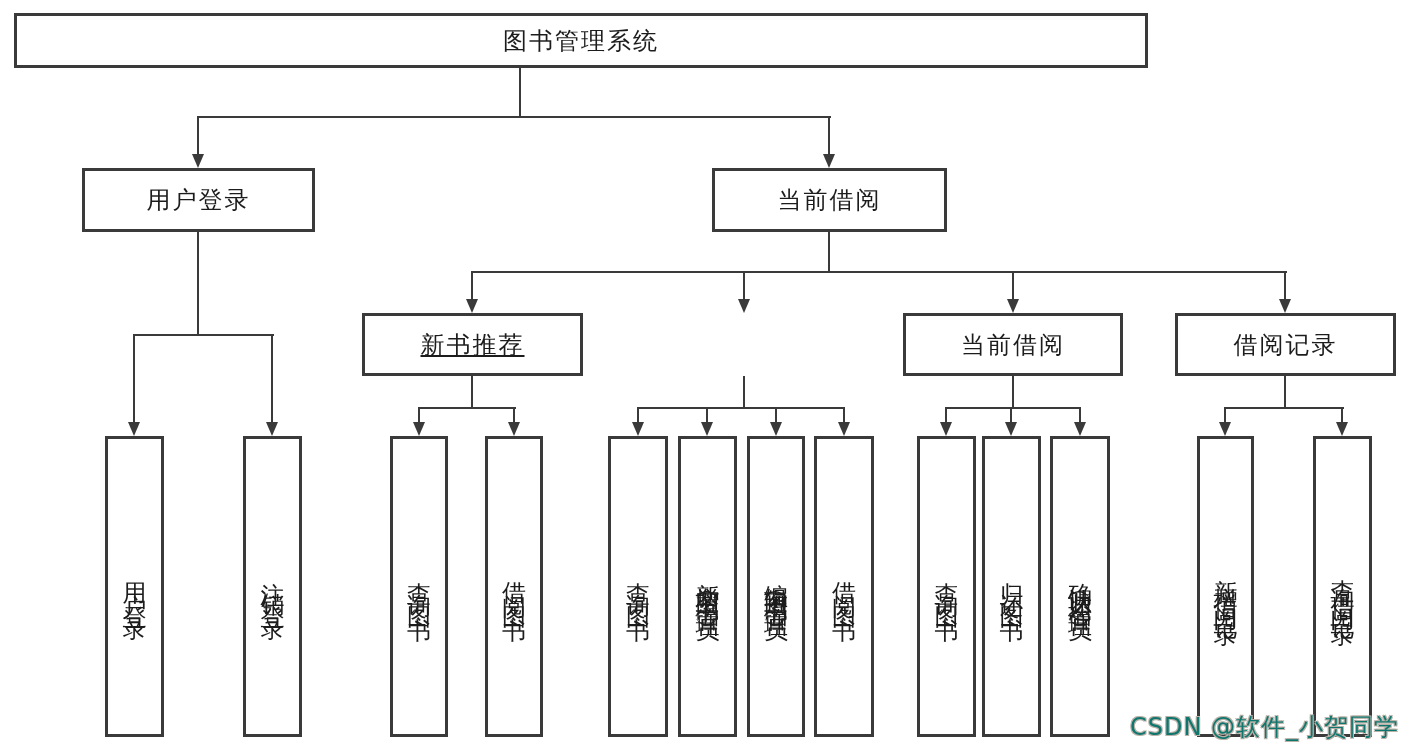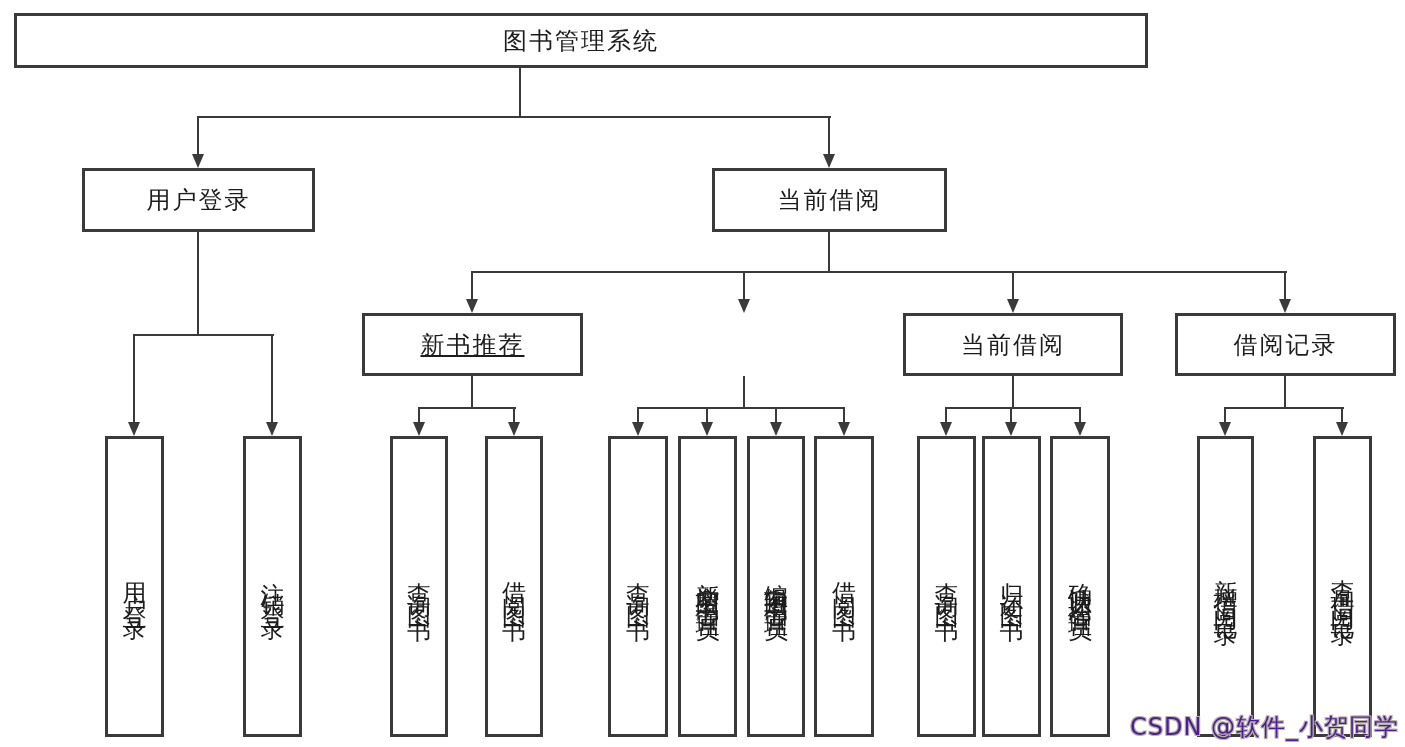--- a/index.html
+++ b/index.html
@@ -29,21 +29,21 @@
   .leaf.tight span{letter-spacing:5px;}
   .leaf.mid span{letter-spacing:9px;}
   .vline,.hline{position:absolute;background:var(--line);}
   .arrow{
     position:absolute;width:0;height:0;
     border-left:6px solid transparent;border-right:6px solid transparent;
     border-top:14px solid var(--line);
   }
   .watermark{
     position:absolute;right:6px;bottom:4px;font-size:24px;letter-spacing:1px;
-    color:#4c1d95;
+    color:#0f766e;
     text-shadow:-1px -1px 0 #b9b2a9,1px -1px 0 #b9b2a9,-1px 1px 0 #b9b2a9,1px 1px 0 #b9b2a9;
     pointer-events:none;white-space:nowrap;
   }
 </style>
 </head>
 <body>
 
 <div id="canvas">
 
   <div class="node" style="left:14px;top:13px;width:1134px;height:55px;">

